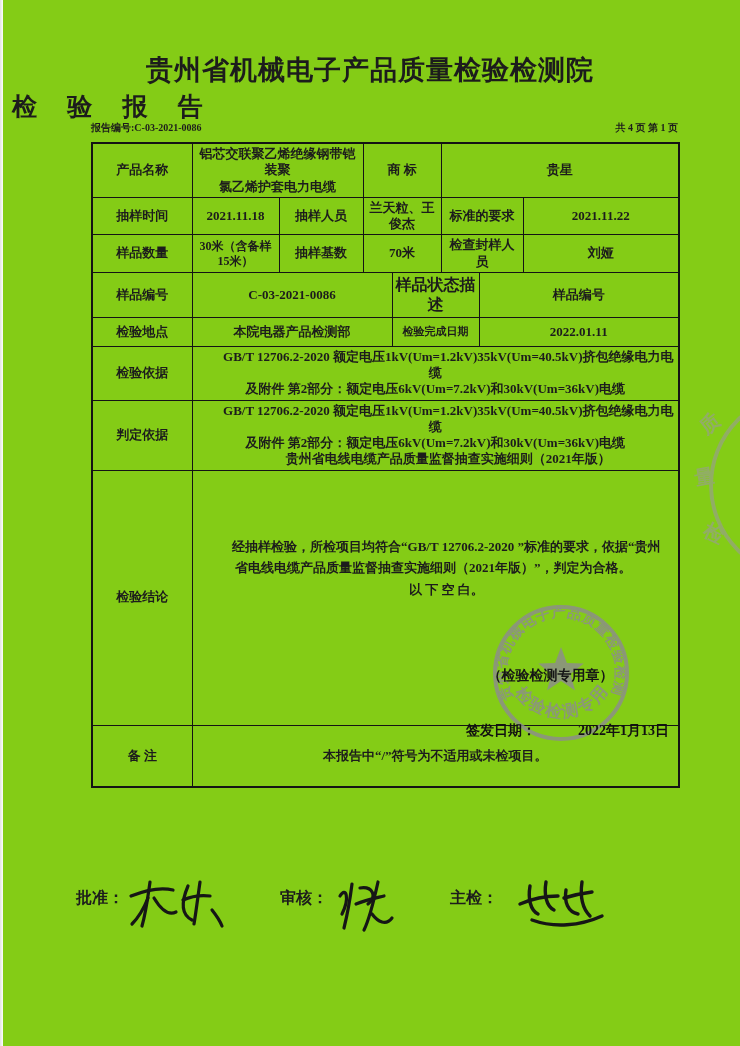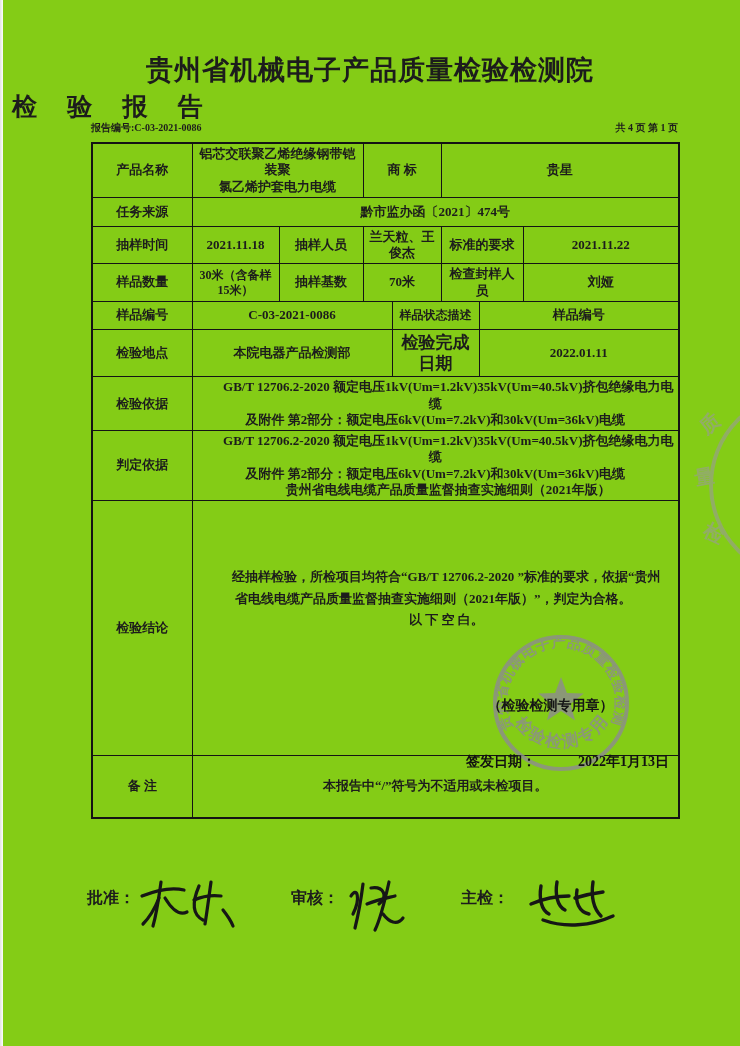--- a/index.html
+++ b/index.html
@@ -45,21 +45,21 @@
   .concl-text{white-space:pre-wrap;padding:22px 8px 0 4px;font-size:13px;line-height:1.65;}
   .note-cell{text-align:left;padding-left:38px;}
   
   .stamp{position:absolute;left:288px;top:122px;width:162px;height:166px;overflow:visible;pointer-events:none;opacity:.82;}
   .stamp-note{position:absolute;left:228px;top:196px;width:260px;text-align:center;font-size:14px;font-weight:bold;color:#161616;}
   .issue-line{position:absolute;left:255px;top:234px;width:240px;font-size:14px;font-weight:bold;color:#111;}
   .issue-line .date{margin-left:42px;}
   
   .edge-stamp{position:absolute;right:0;top:380px;width:52px;height:215px;overflow:hidden;opacity:.6;pointer-events:none;}
   
-  .signrow{position:absolute;top:880px;left:87px;width:600px;height:70px;font-size:16px;font-weight:bold;}
+  .signrow{position:absolute;top:880px;left:76px;width:600px;height:70px;font-size:16px;font-weight:bold;}
   .signrow .siglabel{position:absolute;top:8px;}
   .sig-svg{position:absolute;top:-6px;}
 </style>
 </head>
 <body>
 
 <div class="page">
 
   <div class="title">贵州省机械电子产品质量检验检测院</div>
   <div class="subtitle">检 验 报 告</div>
@@ -82,49 +82,45 @@
     </colgroup>
     <tbody>
         <tr style="height:34px">
       <td>产品名称</td>
       <td colspan="2">铝芯交联聚乙烯绝缘钢带铠装聚
 氯乙烯护套电力电缆</td>
       <td colspan="2">商  标</td>
       <td colspan="3">贵星</td>
     </tr>
     <tr style="height:29px">
-      <td>任务来源</td>
-      <td colspan="7" class="leftal">黔市监办函〔2021〕474号</td>
-    </tr>
-    <tr style="height:29px">
       <td>抽样时间</td>
       <td>2021.11.18</td>
       <td>抽样人员</td>
       <td colspan="2" class="small">兰天粒、王俊杰</td>
       <td colspan="2" class="small">标准的要求</td>
       <td>2021.11.22</td>
     </tr>
     <tr style="height:34px">
       <td>样品数量</td>
       <td style="font-size:12px">30米（含备样15米）</td>
       <td>抽样基数</td>
       <td colspan="2">70米</td>
       <td colspan="2" class="small">检查封样人员</td>
       <td>刘娅</td>
     </tr>
     <tr style="height:28px">
       <td>样品编号</td>
       <td colspan="3">C-03-2021-0086</td>
-      <td colspan="2" style="font-size:12px">样品状态描述</td>
+      <td colspan="2" style="font-size:16px">样品状态描述</td>
       <td colspan="2">样品编号</td>
     </tr>
     <tr style="height:29px">
       <td>检验地点</td>
       <td colspan="3">本院电器产品检测部</td>
-      <td colspan="2" style="font-size:17px">检验完成日期</td>
+      <td colspan="2" style="font-size:11px">检验完成日期</td>
       <td colspan="2">2022.01.11</td>
     </tr>
     <tr style="height:37px">
       <td>检验依据</td>
       <td colspan="7" class="block">　　GB/T 12706.2-2020 额定电压1kV(Um=1.2kV)35kV(Um=40.5kV)挤包绝缘电力电缆
 及附件 第2部分：额定电压6kV(Um=7.2kV)和30kV(Um=36kV)电缆</td>
     </tr>
     <tr style="height:56px">
       <td>判定依据</td>
       <td colspan="7" class="block">　　GB/T 12706.2-2020 额定电压1kV(Um=1.2kV)35kV(Um=40.5kV)挤包绝缘电力电缆

